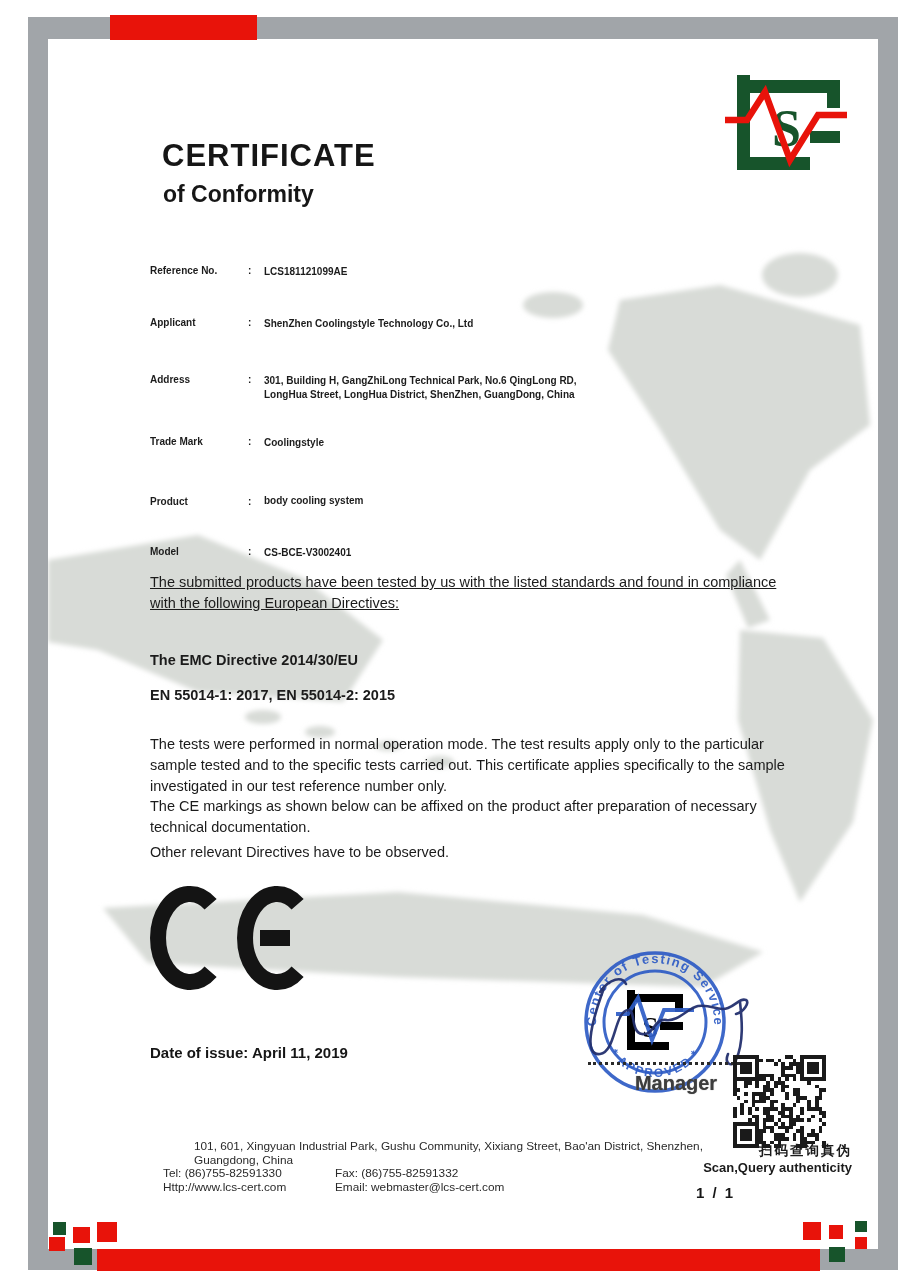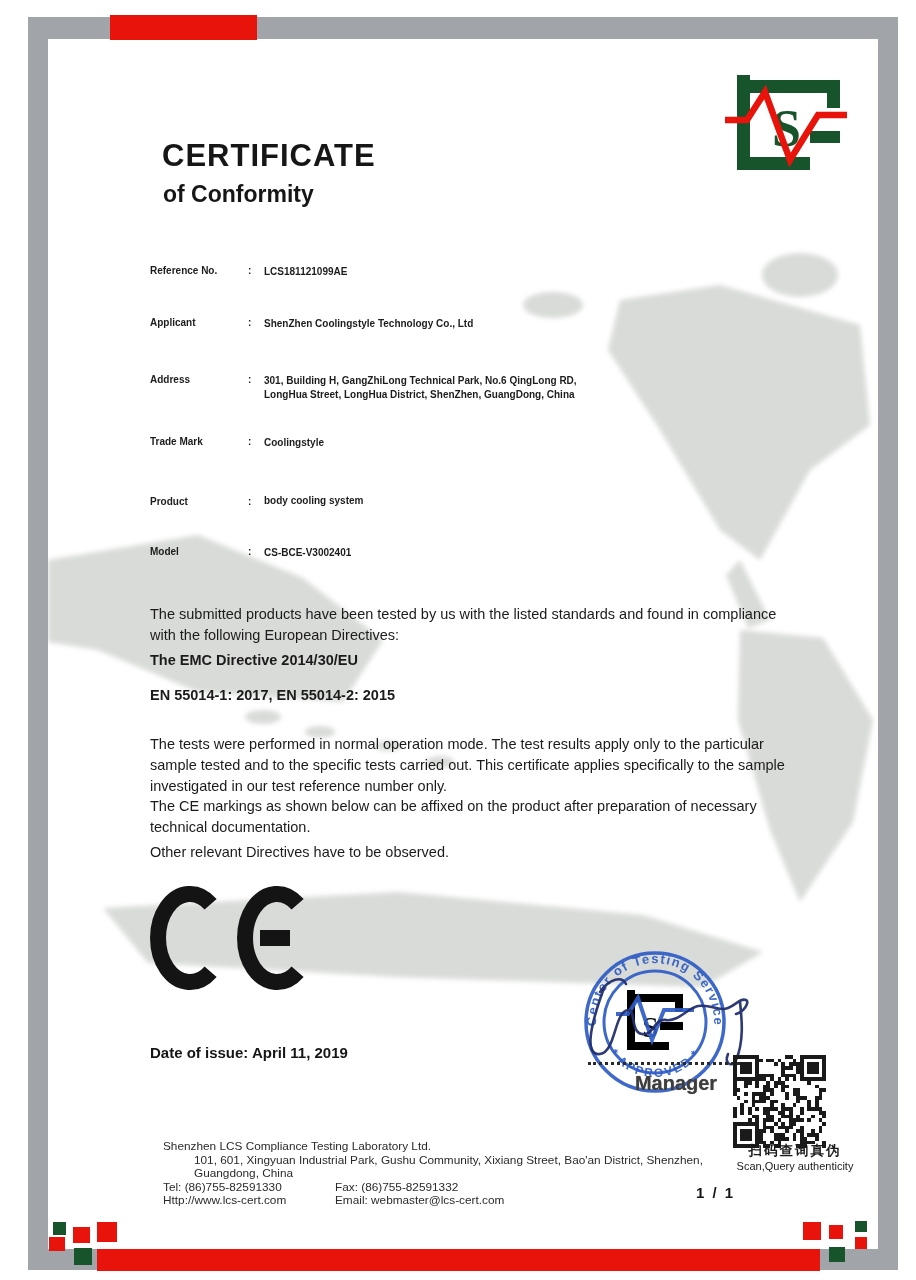--- a/index.html
+++ b/index.html
@@ -21,23 +21,23 @@
   
   .para{position:absolute;left:150px;width:665px;font-size:14.5px;line-height:21px;color:#1b1b1b;white-space:pre-line;}
   .para.b{font-weight:bold;}
   .dateline{position:absolute;left:150px;top:1044px;font-size:15px;font-weight:bold;color:#161616;}
   
   .dotline{position:absolute;left:588px;top:1051px;width:170px;border-bottom:3px dotted #2a2a2a;}
   .manager{position:absolute;left:596px;top:1072px;width:160px;text-align:center;font-size:20px;
            font-weight:bold;color:#3d3d3d;text-shadow:0 0 1px #777;}
   
   .qrwrap{position:absolute;left:733px;top:1055px;width:93px;height:93px;}
-  .qrcap{position:absolute;left:710px;width:170px;text-align:center;color:#1b1b1b;}
+  .qrcap{position:absolute;left:682px;width:170px;text-align:right;color:#1b1b1b;}
   .qrcap.cn{top:1142px;font-size:13.5px;font-weight:bold;letter-spacing:2px;}
-  .qrcap.en{top:1160px;font-size:11px;font-weight:normal;}
+  .qrcap.en{top:1160px;font-size:13px;font-weight:bold;}
   .pagenum{position:absolute;left:696px;top:1184px;font-size:15px;font-weight:bold;letter-spacing:2px;color:#161616;}
   
   .footer{position:absolute;left:163px;top:1140px;font-size:11.8px;line-height:13.6px;color:#2a2a2a;}
   .footer .row{display:flex;}
   .footer .c1{width:172px;flex:none;}
   .footer .addr{white-space:pre-line;margin-left:31px;}
   .mapbg{position:absolute;left:48px;top:230px;z-index:0;}
   .z1{z-index:1;}
 </style>
 </head>
@@ -125,21 +125,21 @@
     <span class="flabel">Product</span>
     <span class="fcolon">:</span>
     <span class="fvalue">body cooling system</span>
   </div>
   <div class="field z1" style="top:546px;">
     <span class="flabel">Model</span>
     <span class="fcolon">:</span>
     <span class="fvalue">CS-BCE-V3002401</span>
   </div>
 
-  <div class="para z1" style="top:604px;">The submitted products have been tested by us with the listed standards and found in compliance
+  <div class="para z1" style="top:572px;text-decoration:underline;">The submitted products have been tested by us with the listed standards and found in compliance
 with the following European Directives:</div>
   <div class="para b z1" style="top:650px;">The EMC Directive 2014/30/EU</div>
   <div class="para b z1" style="top:685px;">EN 55014-1: 2017, EN 55014-2: 2015</div>
   <div class="para z1" style="top:734px;">The tests were performed in normal operation mode. The test results apply only to the particular
 sample tested and to the specific tests carried out. This certificate applies specifically to the sample
 investigated in our test reference number only.</div>
   <div class="para z1" style="top:796px;">The CE markings as shown below can be affixed on the product after preparation of necessary
 technical documentation.</div>
   <div class="para z1" style="top:842px;">Other relevant Directives have to be observed.</div>
 
@@ -496,21 +496,20 @@
       <rect x="24" y="18" width="1" height="1" fill="#1a1a1a"></rect>
       <rect x="24" y="23" width="1" height="1" fill="#1a1a1a"></rect>
       <rect x="24" y="24" width="1" height="1" fill="#1a1a1a"></rect>
     </svg>
   <div class="qrcap cn z1">扫码查询真伪</div>
   <div class="qrcap en z1">Scan,Query authenticity</div>
 
   <div class="pagenum z1">1 / 1</div>
 
   <div class="footer z1">
-    <div>Shenzhen LCS Compliance Testing Laboratory Ltd.</div>
     <div class="addr">101, 601, Xingyuan Industrial Park, Gushu Community, Xixiang Street, Bao'an District, Shenzhen,
 Guangdong, China</div>
     <div class="row">
       <span class="c1">Tel: (86)755-82591330</span>
       <span>Fax: (86)755-82591332</span>
     </div>
     <div class="row">
       <span class="c1">Http://www.lcs-cert.com</span>
       <span>Email: webmaster@lcs-cert.com</span>
     </div>

